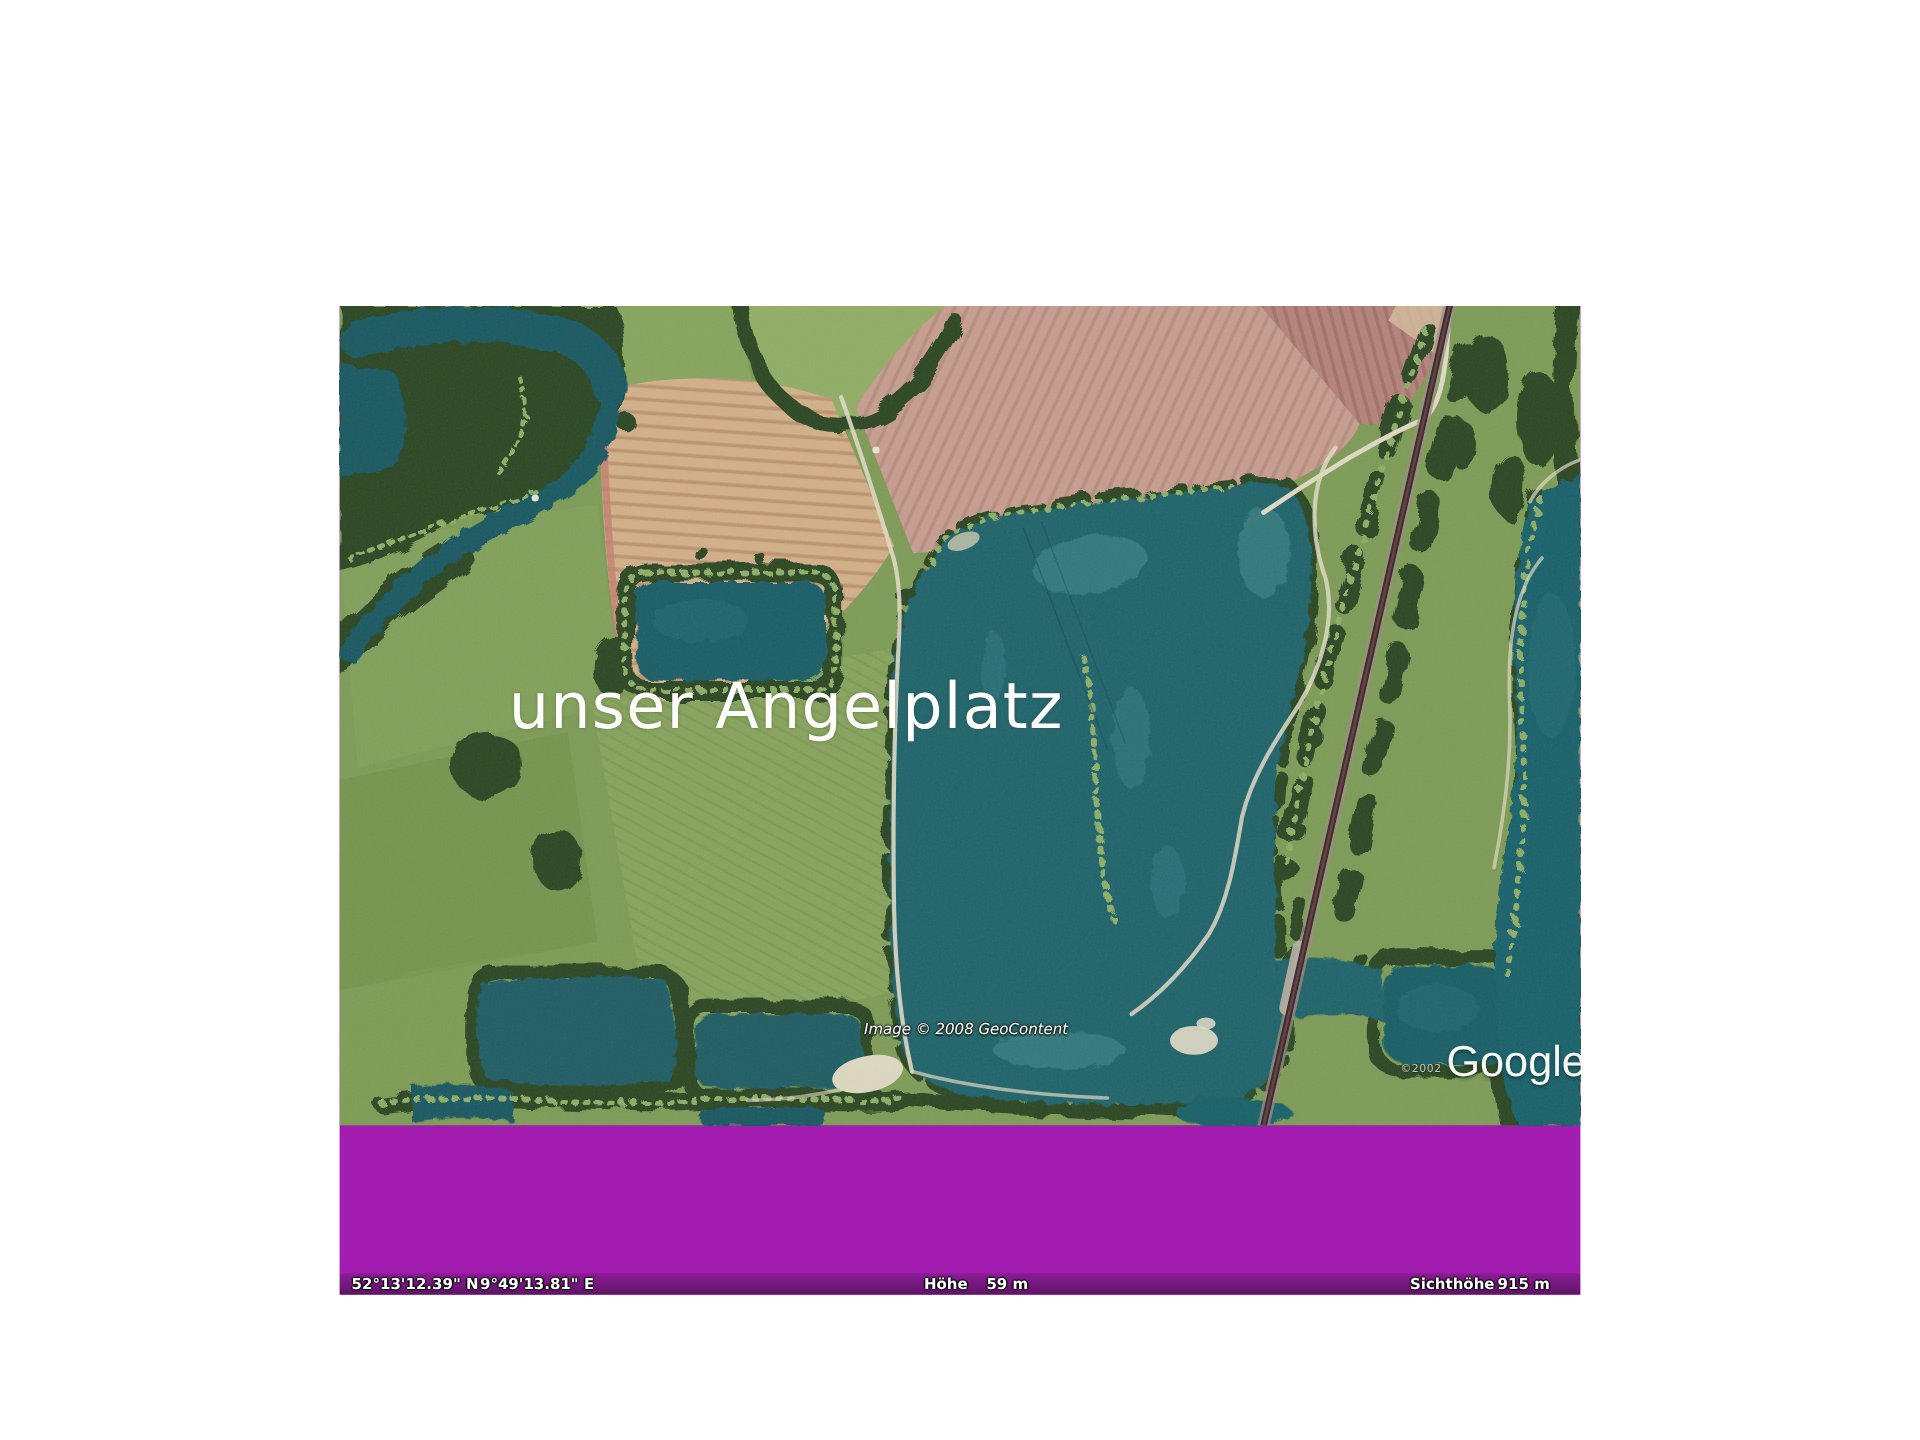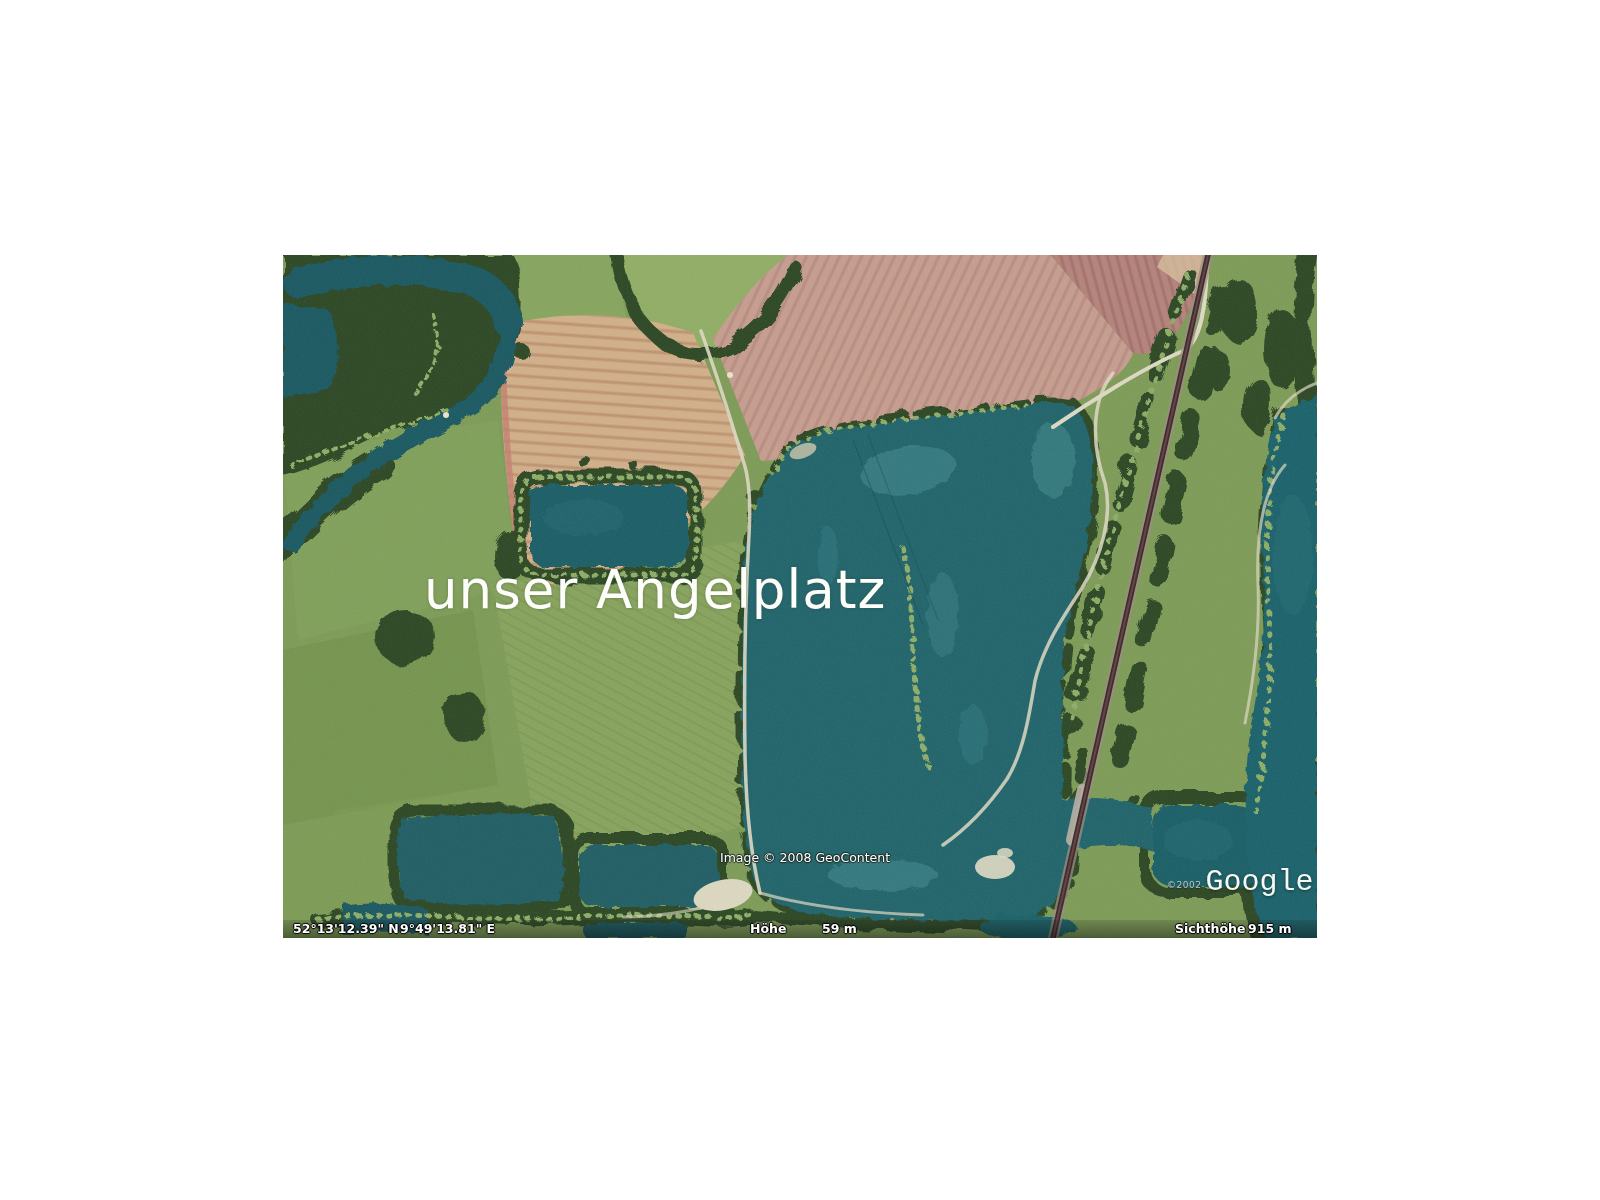--- a/index.html
+++ b/index.html
@@ -1,58 +1,59 @@
 <!DOCTYPE html>
 <html><head>
 <meta charset="utf-8">
 <style>
   html,body{margin:0;padding:0;}
   body{
     width:1600px;height:1200px;background:#ffffff;position:relative;
     font-family:"DejaVu Sans","Liberation Sans",sans-serif;overflow:hidden;
   }
   .map{
-    position:absolute;left:283px;top:255px;width:1034px;height:683px;
+    position:absolute;left:283px;top:255px;width:1034px;height:824px;
     overflow:hidden;background:#a21caf;cursor:default;
   }
   .map svg{position:absolute;left:0;top:0;}
   .overlay{position:absolute;color:#fff;white-space:nowrap;}
   .title-overlay{
     left:141px;top:304px;font-size:53px;letter-spacing:1px;color:#fdfdfa;
     text-shadow:0 0 3px rgba(40,60,40,.35);
   }
   .copyright{
     left:437px;top:595px;font-size:12.5px;font-weight:500;
     text-shadow:1px 0 1px #1c2a20,-1px 0 1px #1c2a20,0 1px 1px #1c2a20,0 -1px 1px #1c2a20;
+    font-style:italic;
   }
   .google-logo{
     left:884px;top:612px;display:flex;align-items:flex-end;
   }
   .google-logo .year{
     font-size:9px;color:rgba(225,230,222,.8);margin:0 4px 7px 0;
     text-shadow:0 1px 1px rgba(0,0,0,.4);letter-spacing:.5px;
   }
   .google-logo .wordmark{
-    font-family:Liberation Mono, monospace;font-size:30px;line-height:1;
+    font-family:Liberation Sans, sans-serif;font-size:36px;line-height:1;
     color:#f6f8f3;text-shadow:0 1px 3px rgba(10,25,25,.55);
   }
   .google-logo .tm{
     font-size:9px;color:#eef1ea;margin:0 0 20px 2px;
     text-shadow:0 1px 2px rgba(10,25,25,.5);
   }
   .status-bar{
     position:absolute;left:0;bottom:0;width:100%;height:18px;
     background:linear-gradient(to bottom,rgba(25,28,25,.16),rgba(8,10,8,.44));
   }
   .status-bar span{
     position:absolute;top:0;line-height:18px;font-size:12.5px;font-weight:bold;color:#fff;
     text-shadow:1px 0 1px #000,-1px 0 1px #000,0 1px 1px #000,0 -1px 1px #000;
   }
   .lat{left:10px;} .lon{left:117px;}
-  .alt-label{left:467px;} .alt-value{left:503px;margin-left:36px;}
+  .alt-label{left:487px;} .alt-value{left:503px;margin-left:36px;}
   .view-label{left:871px;padding-left:21px;} .view-value{left:952px;margin-left:13px;}
 </style>
 </head>
 <body>
 
 <div class="map">
   <svg width="1034" height="683" viewBox="0 0 1034 683" aria-hidden="true">
     <defs>
       <filter id="rough" x="-10%" y="-10%" width="120%" height="120%">
         <feTurbulence type="fractalNoise" baseFrequency="0.035" numOctaves="3" seed="7" result="t"></feTurbulence>

